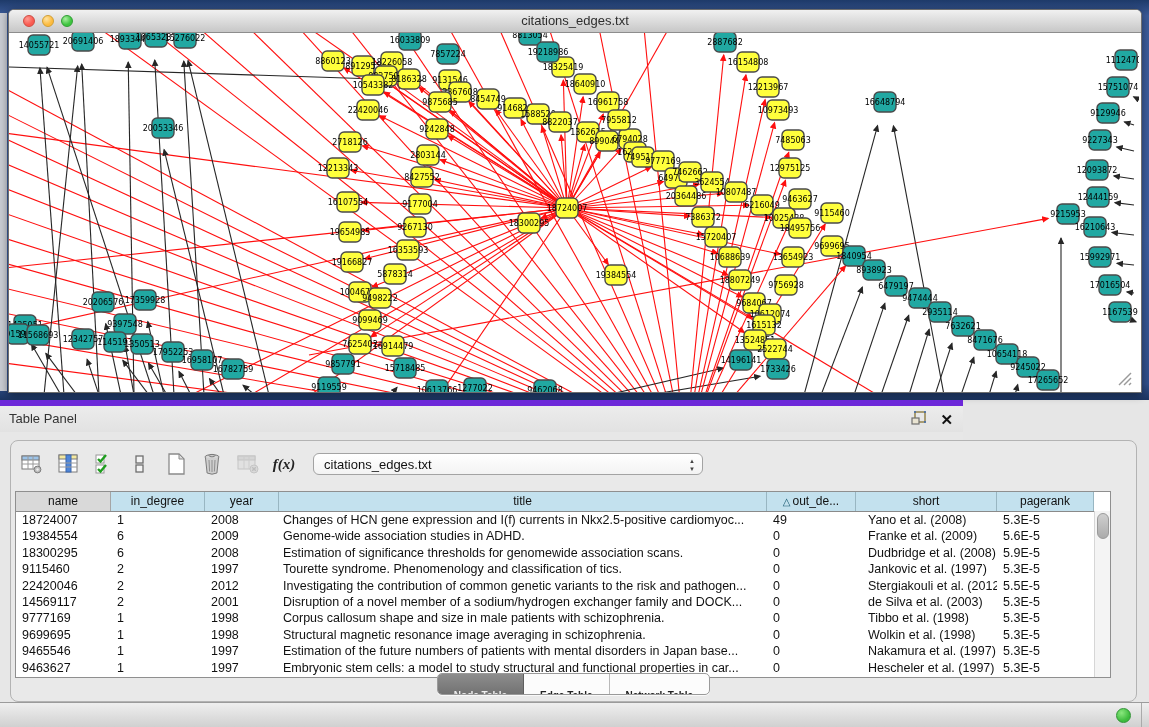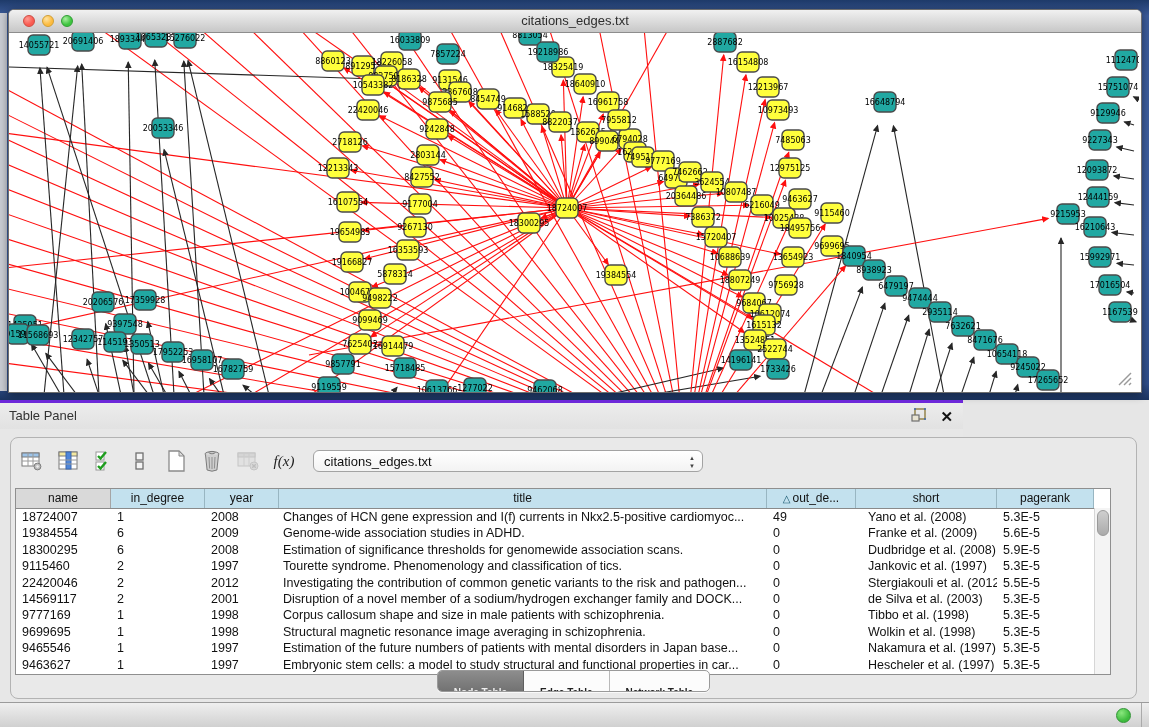--- a/index.html
+++ b/index.html
@@ -21,30 +21,30 @@
   .light{width:12px;height:12px;border-radius:50%;box-sizing:border-box;}
   .light.red{background:radial-gradient(circle at 35% 30%,#ff9a92,#f95b51 60%);border:1px solid #ce4a41;}
   .light.yellow{background:radial-gradient(circle at 35% 30%,#ffe3a0,#fcbb3f 60%);border:1px solid #d09e33;}
   .light.green{background:radial-gradient(circle at 35% 30%,#a9efa0,#3ec43f 60%);border:1px solid #2f9e33;}
   .canvas{position:relative;width:1130px;height:359px;background:#fff;}
   svg.graph{display:block;}
   .grip{position:absolute;right:2px;bottom:2px;}
 
   
   .table-panel{position:absolute;left:0;top:400px;width:963px;height:302px;background:#e7e7e7;
-    border-top:3px solid #6d28d9;}
+    border-top:6px solid #6d28d9;}
   .panel-header{height:26px;position:relative;background:linear-gradient(#ececec,#e2e2e2);}
   .panel-header .ptitle{position:absolute;left:9px;top:5px;font-size:13px;color:#333;}
   .panel-header .hbtns{position:absolute;right:10px;top:4px;display:flex;gap:12px;align-items:center;}
   .xbtn{font-size:15px;font-weight:bold;color:#111;line-height:18px;cursor:default;}
   .inner{position:absolute;left:10px;top:34px;width:1127px;height:262px;
     border:1px solid #b3b3b3;border-radius:8px;background:#e9e9e9;box-sizing:border-box;}
   .toolbar{position:absolute;left:8px;top:8px;height:30px;display:flex;align-items:center;gap:10px;}
   .tbtn{width:26px;height:26px;display:flex;align-items:center;justify-content:center;}
-  .fx{font-family:"Liberation Serif",serif;font-style:italic;font-weight:normal;font-size:15px;color:#222;}
+  .fx{font-family:"Liberation Serif",serif;font-style:italic;font-weight:bold;font-size:15px;color:#222;}
   .combo{position:relative;width:390px;height:22px;margin-left:6px;border:1px solid #a3a3a3;border-radius:6px;
     background:linear-gradient(#ffffff,#f3f3f3);font-size:13px;color:#111;line-height:22px;padding-left:10px;
     box-sizing:border-box;}
   .combo .arrows{position:absolute;right:7px;top:3px;font-size:6px;line-height:8px;color:#444;text-align:center;}
 
   
   .dtable{position:absolute;left:4px;top:50px;width:1096px;height:187px;background:#fff;
     border:1px solid #8f8f8f;box-sizing:border-box;overflow:hidden;}
   .thead,.trow{display:grid;grid-template-columns:95px 94px 74px 488px 89px 141px 97px;}
   .thead{height:19px;border-bottom:1px solid #8a8a8a;}

